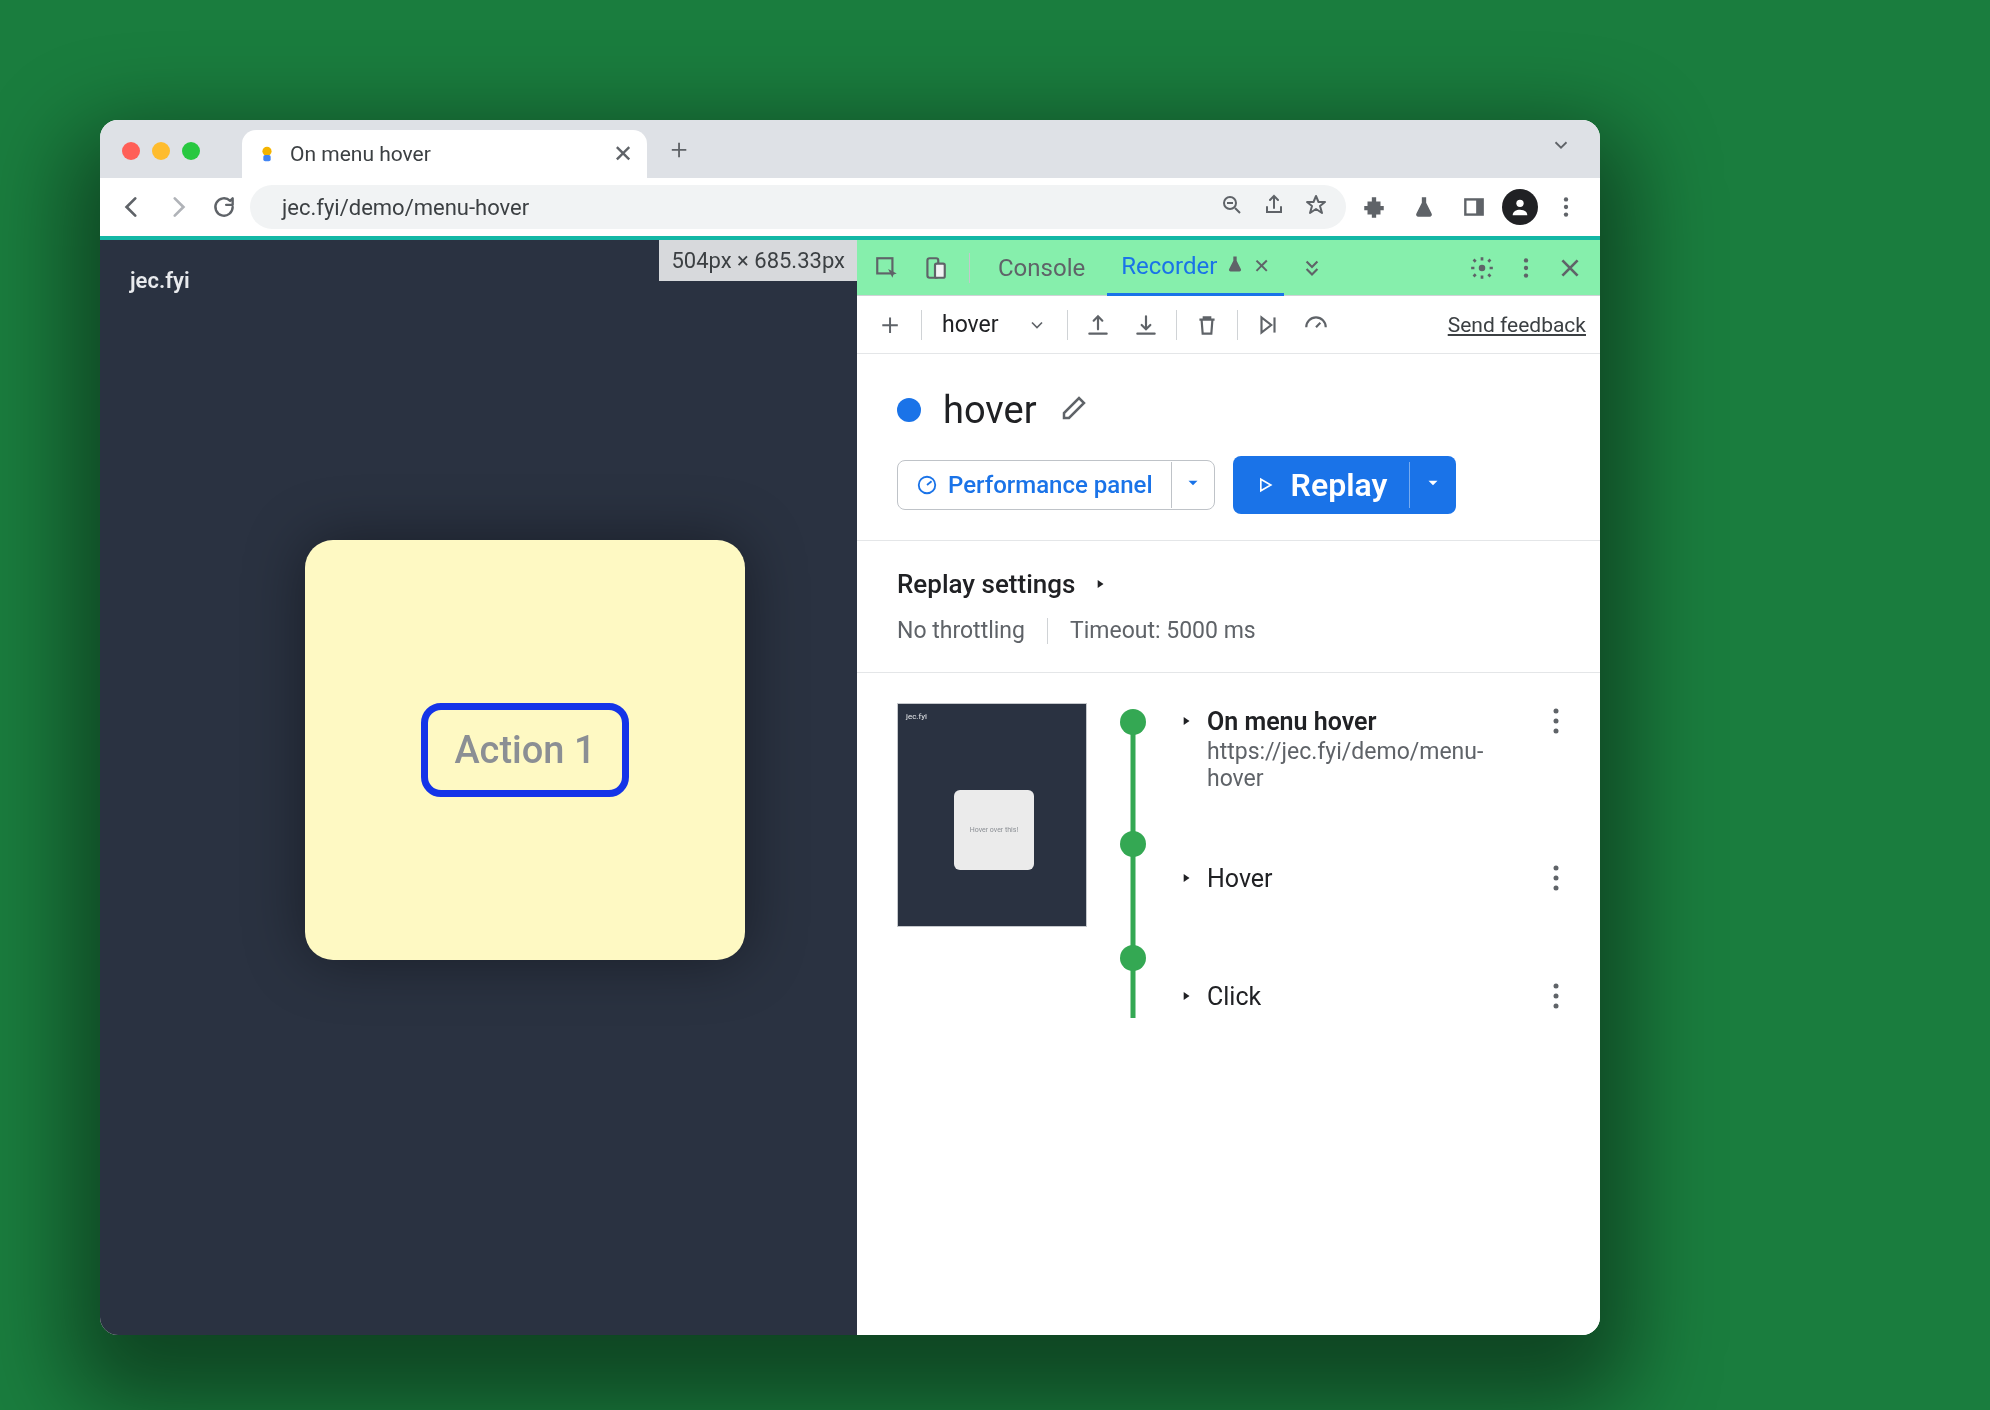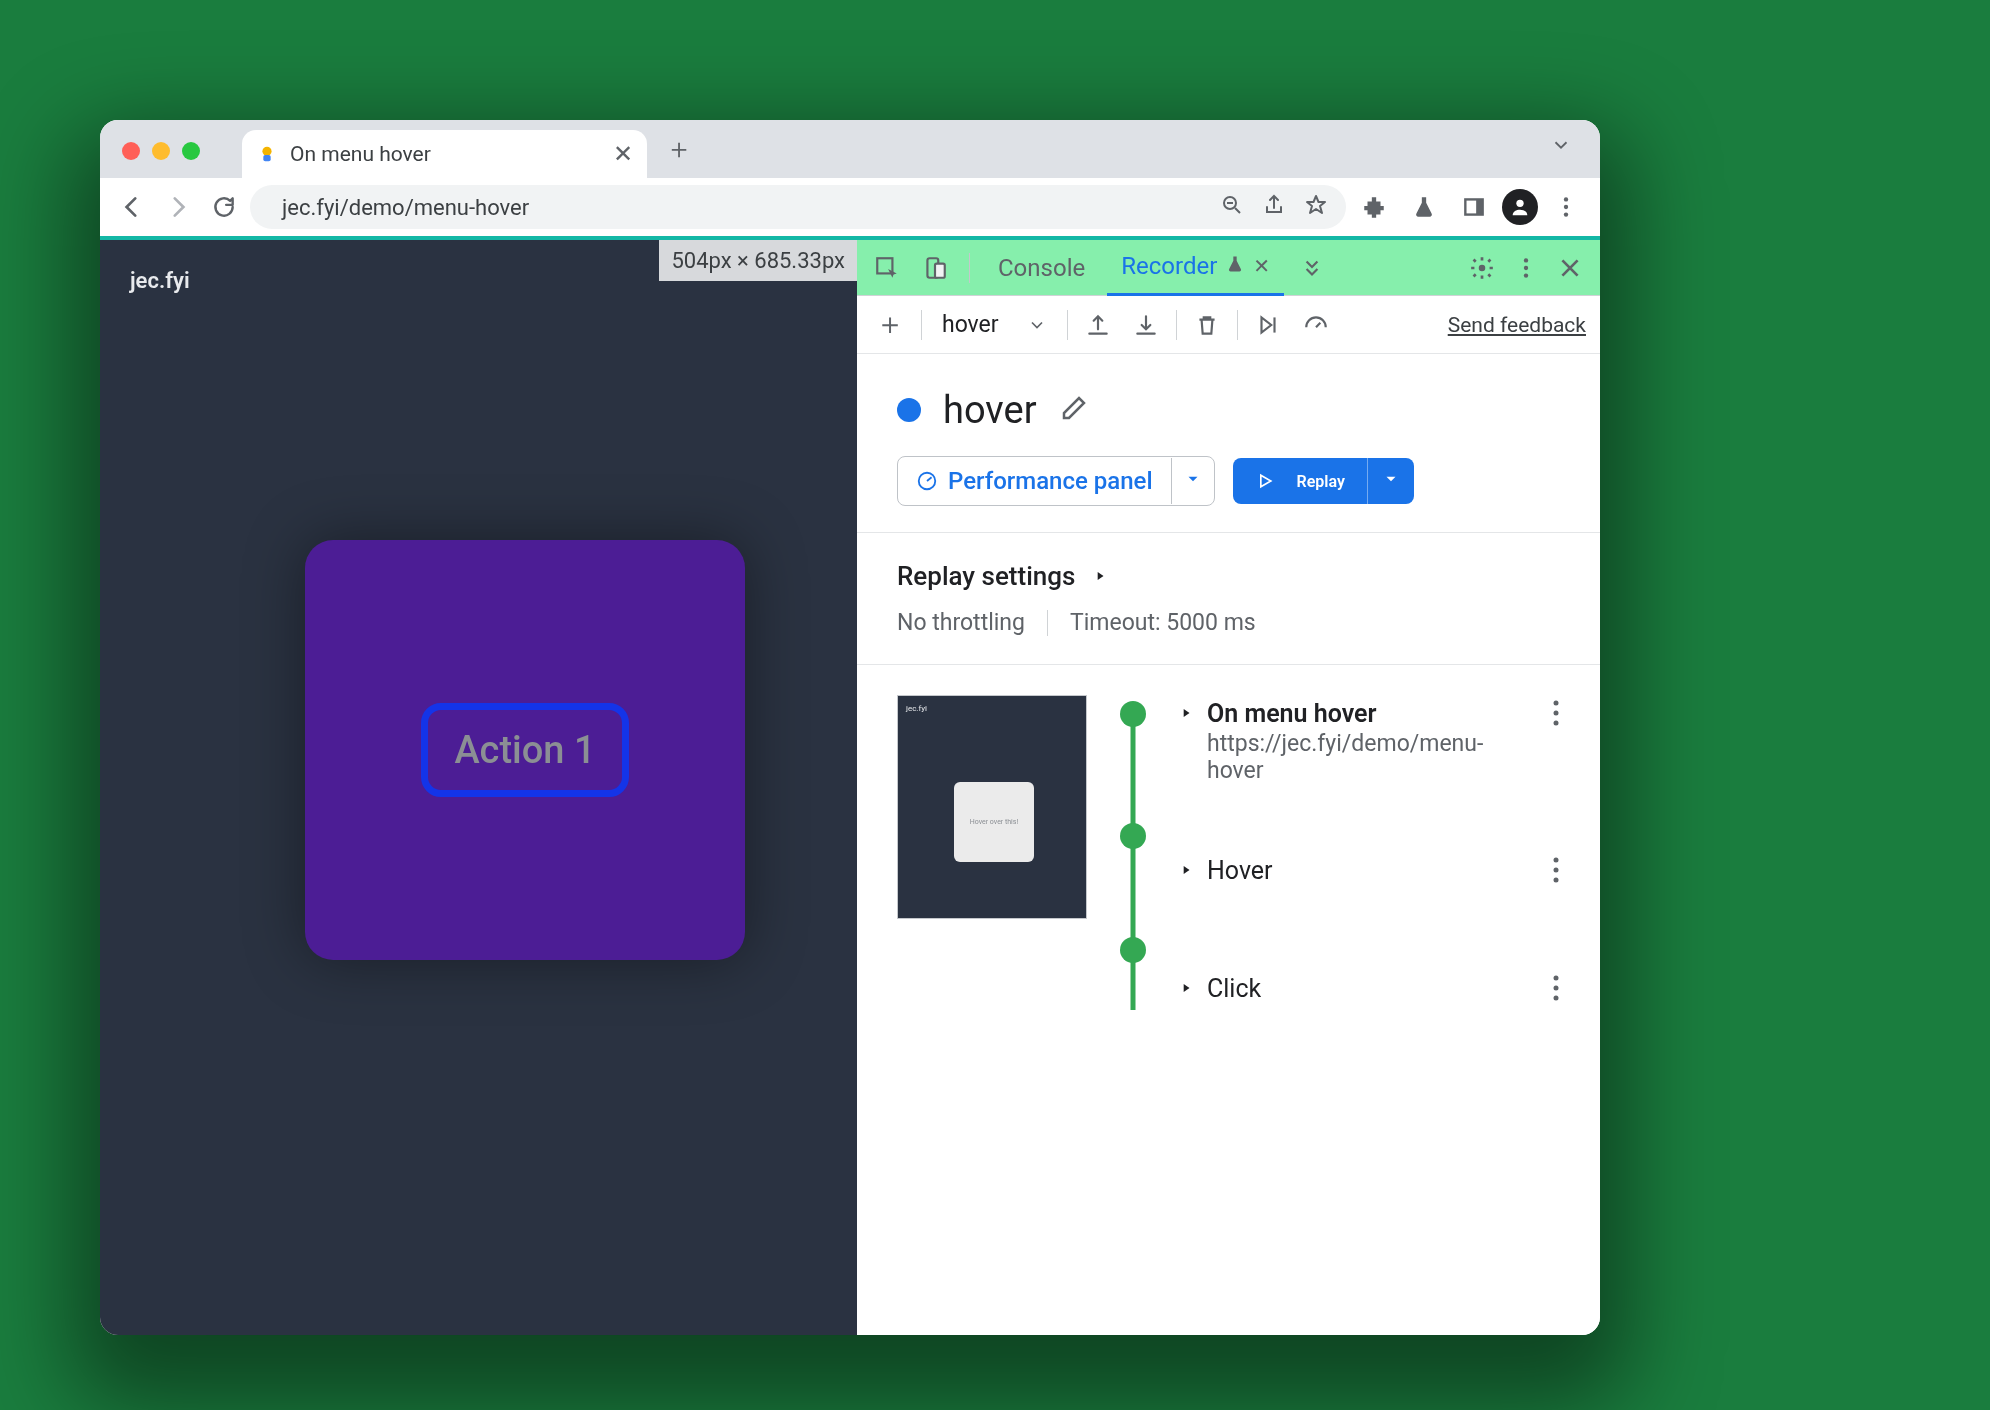--- a/index.html
+++ b/index.html
@@ -23,21 +23,21 @@
   .addr .rg svg{width:24px;height:24px;color:#5f6368;}
   .ricon{width:44px;height:44px;display:flex;align-items:center;justify-content:center;color:#5f6368;}
   .ricon svg{width:26px;height:26px;}
   .avatar{width:36px;height:36px;border-radius:50%;background:#202124;display:flex;align-items:center;justify-content:center;}
   .avatar svg{width:22px;height:22px;color:#fff;}
   
   .content{flex:1;display:flex; min-height:0;}
   .page{width:757px; background:#2a3241; position:relative; color:#e8eaed;}
   .page .brand{position:absolute; top:28px; left:30px; font-size:22px; font-weight:600;}
   .page .dims{position:absolute; top:0; right:0; background:#d7d9dc; color:#3c4043; font-size:22px; padding:8px 12px;}
-  .card{position:absolute; top:300px; left:205px; width:440px; height:420px; background:#4c1d95; border-radius:28px; box-shadow:0 0 60px rgba(0,0,0,.4); display:flex; align-items:center; justify-content:center;}
+  .card{position:absolute; top:300px; left:205px; width:440px; height:420px; background:#fef9c3; border-radius:28px; box-shadow:0 0 60px rgba(0,0,0,.4); display:flex; align-items:center; justify-content:center;}
   .action{border:7px solid #1434e8; border-radius:20px; padding:18px 26px; font-size:38px; color:#8b8f94; font-weight:500;}
   
   .dev{flex:1; background:#fff; display:flex; flex-direction:column; min-width:0;}
   .dtabs{height:56px; background:#86efac; display:flex; align-items:center; padding:0 10px; gap:8px; border-bottom:1px solid #d0d3d6;}
   .dtabs .icn{width:40px;height:40px;display:flex;align-items:center;justify-content:center;color:#5f6368;}
   .dtabs .icn svg{width:26px;height:26px;}
   .dtabs .sep{width:1px;height:30px;background:#c5c8cc;margin:0 6px;}
   .dtab{font-size:24px;color:#5f6368;padding:0 14px;height:56px;display:flex;align-items:center;gap:8px;}
   .dtab.active{color:#1a73e8;border-bottom:3px solid #1a73e8;}
   .dtabs .rgroup{margin-left:auto;display:flex;align-items:center;gap:4px;}
@@ -56,21 +56,21 @@
   .recname{font-size:38px;color:#202124;}
   .editi{color:#5f6368;}
   .editi svg{width:30px;height:30px;}
   
   .btnrow{padding:0 40px 26px; display:flex; gap:18px; align-items:center; border-bottom:1px solid #e4e6e8;}
   .obtn{border:1.5px solid #bfc3c8;border-radius:8px;display:flex;align-items:center;}
   .obtn .l{color:#1a73e8;font-size:24px;font-weight:500;padding:10px 18px;display:flex;gap:10px;align-items:center;}
   .obtn .caret{border-left:1.5px solid #bfc3c8;padding:12px 12px;}
   .obtn .caret svg{width:18px;height:18px;color:#1a73e8;}
   .pbtn{background:#1a73e8;border-radius:8px;display:flex;align-items:center;color:#fff;}
-  .pbtn .l{font-size:16px;font-weight:600;padding:10px 22px;display:flex;gap:22px;align-items:center;}
+  .pbtn .l{font-size:32px;font-weight:600;padding:10px 22px;display:flex;gap:16px;align-items:center;}
   .pbtn .caret{border-left:1px solid rgba(255,255,255,.4);padding:12px 14px;}
   .pbtn .caret svg{width:18px;height:18px;}
   
   .settings{padding:28px 40px; display:flex; border-bottom:1px solid #e4e6e8;}
   .scol{flex:1;}
   .shdr{font-size:26px;color:#202124;font-weight:500;display:flex;align-items:center;gap:18px;margin-bottom:18px;}
   .svals{display:flex;align-items:center;gap:22px;font-size:23px;color:#5f6368;}
   .svals .vsep{width:1px;height:26px;background:#d0d3d6;}
   
   .steps{padding:30px 40px; display:flex; gap:28px;}

